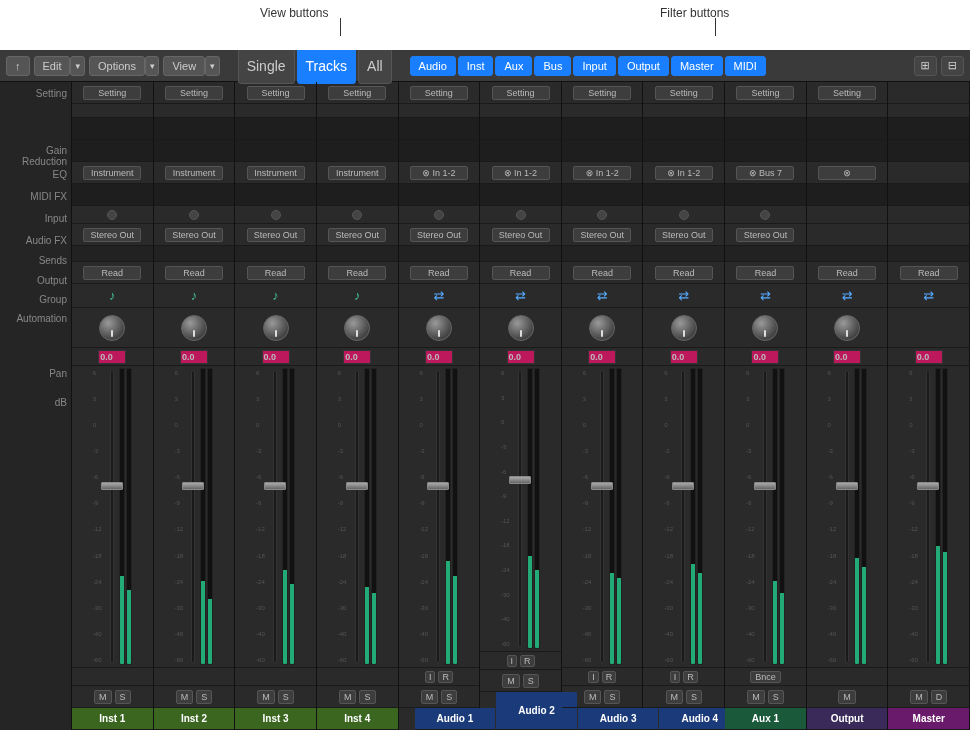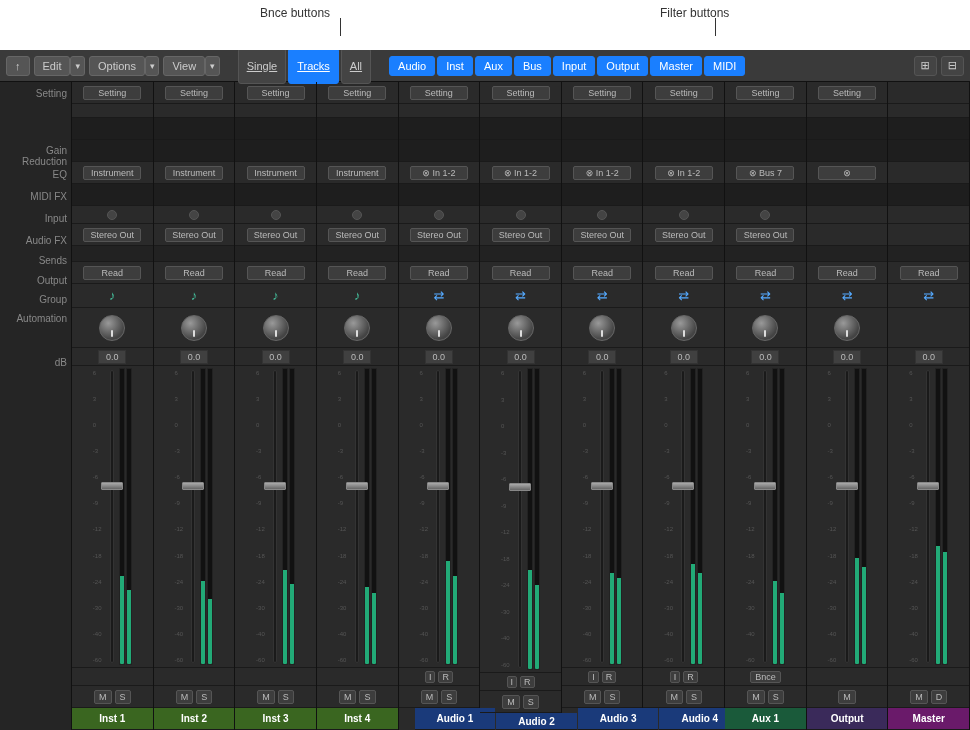--- a/index.html
+++ b/index.html
@@ -59,26 +59,25 @@
     .view-btn-group, .filter-btn-group {
       display: flex;
       gap: 2px;
     }
     .view-btn {
       background: #444;
       border: 1px solid #555;
       color: #ccc;
       padding: 2px 8px;
       border-radius: 3px;
-      font-size: 11px;
+      font-size: 14px;
       cursor: pointer;
       height: 36px;
       display: flex;
       align-items: center;
-      text-decoration: underline;
     }
     .view-btn.active {
       background: #1a7fff;
       border-color: #1a7fff;
       color: white;
     }
     .filter-btn {
       background: #1a7fff;
       border: 1px solid #1a7fff;
       color: white;
@@ -212,27 +211,28 @@
       position: absolute;
       width: 2px;
       height: 7px;
       background: #ddd;
       bottom: 3px;
       left: 50%;
       transform: translateX(-50%);
       border-radius: 1px;
     }
     .db-field {
-      background: #404040;
+      background: #be185d;
       border: 1px solid #333;
       color: #bbb;
       font-size: 9px;
       width: 28px;
       padding: 1px;
-      text-align: center;
+      text-align: left;
+      font-weight: bold;
     }
     .ms-grp {
       display: flex;
       gap: 3px;
       align-items: center;
     }
     .btn-m {
       background: #3d3d3d;
       border: 1px solid #555;
       color: #bbb;
@@ -369,21 +369,21 @@
       padding: 0 4px;
       border-radius: 2px;
       cursor: pointer;
     }
   </style>
 </head>
 <body>
 
 <div style="background:white; height:50px; position:relative; font-size:12px; color:#333;">
 
-  <span style="position:absolute; left:260px; top:6px;">Bnce buttons</span>
+  <span style="position:absolute; left:260px; top:6px;">View buttons</span>
   <span style="position:absolute; left:340px; top:18px; width:1px; height:18px; background:#333; display:block;"></span>
 
   <span style="position:absolute; left:660px; top:6px;">Filter buttons</span>
   <span style="position:absolute; left:715px; top:18px; width:1px; height:18px; background:#333; display:block;"></span>
 
 </div>
 
 <div class="mixer">
 
   <div class="toolbar">
@@ -435,20 +435,21 @@
       <div class="row-label" style="height:14px;margin-top:45px;">Gain Reduction</div>
       <div class="row-label" style="height:22px;">EQ</div>
       <div class="row-label" style="height:22px;">MIDI FX</div>
       <div class="row-label" style="height:22px;">Input</div>
       <div class="row-label" style="height:22px;">Audio FX</div>
       <div class="row-label" style="height:18px;">Sends</div>
       <div class="row-label" style="height:22px;">Output</div>
       <div class="row-label" style="height:16px;margin-left:40px;">Group</div>
       <div class="row-label" style="height:22px;">Automation</div>
       <div class="row-label" style="height:24px;"></div>
+      <div class="row-label" style="height:40px;">Pan</div>
       <div class="row-label" style="height:18px;padding-left:26px;">dB</div>
       <div class="row-label" style="flex:1; min-height:0;"></div>
       <div class="row-label" style="height:18px;"></div>
       <div class="row-label" style="height:22px;"></div>
       <div class="row-label" style="height:22px;"></div>
     </div>
 
     <div class="channels-wrapper">
 
       <div class="ch">
@@ -866,21 +867,21 @@
               <button class="btn-ir">I</button>
               <button class="btn-ir">R</button>
             </div>
           </div>
         <div class="ch-cell" style="height:22px;">
             <div class="ms-grp">
               <button class="btn-m">M</button>
               <button class="btn-s">S</button>
             </div>
           </div>
-        <div class="ch-cell ch-name ch-name-audio" style="height:17px;">Audio 2</div>
+        <div class="ch-cell ch-name ch-name-audio" style="height:38px;">Audio 2</div>
       </div>
 
       <div class="ch">
         <div class="ch-cell" style="height:22px;">
             <button class="btn-setting">Setting</button>
           </div>
         <div class="ch-cell" style="height:14px;"></div>
         <div class="ch-cell" style="height:22px;background:#1e1e1e;"></div>
         <div class="ch-cell" style="height:22px;background:#1e1e1e;"></div>
         <div class="ch-cell" style="height:22px;">

